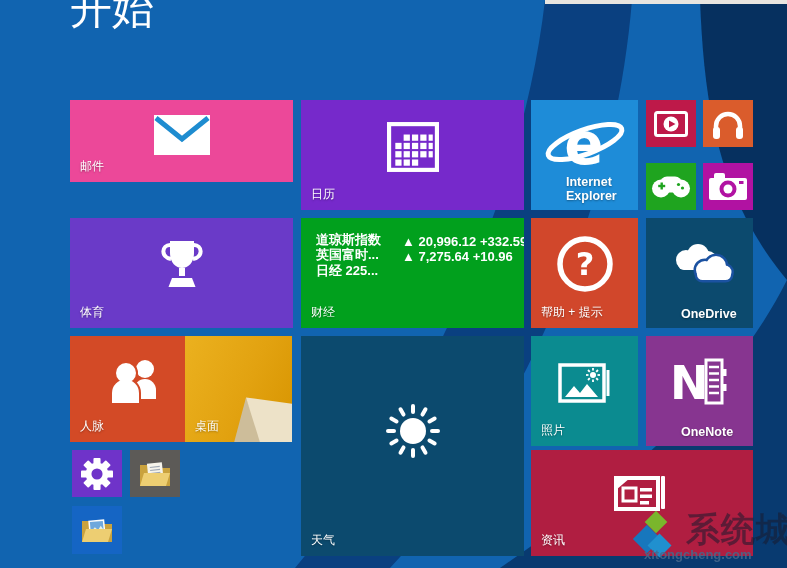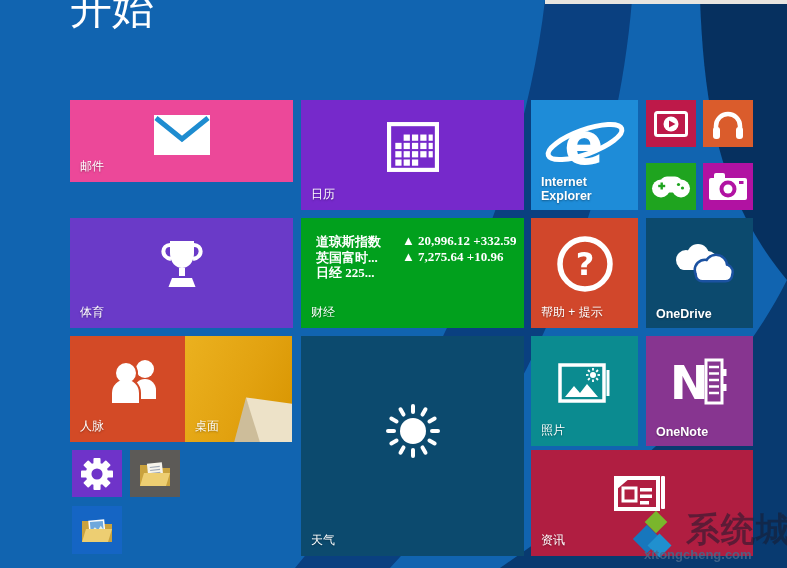--- a/index.html
+++ b/index.html
@@ -14,24 +14,24 @@
     color:#fff;font-size:42px;font-weight:300;line-height:1.1;
   }
   .tile{position:absolute;z-index:2;color:#fff;overflow:hidden;cursor:pointer;}
   .icon{position:absolute;left:50%;top:43%;transform:translate(-50%,-50%);}
   .icon svg{display:block;}
   .icon-c{top:50%;}
   .lbl{
     position:absolute;left:10px;bottom:7px;font-size:12px;color:#fff;
     text-shadow:0 1px 2px rgba(0,0,0,.35);white-space:nowrap;
   }
-  .lbl-en{font-weight:bold;font-size:12.5px;line-height:14px;white-space:normal;width:78px;}
+  .lbl-en{font-weight:bold;font-size:12.5px;line-height:14px;white-space:normal;width:78px;margin-left:25px;}
   
   .fin-rows{position:absolute;left:15px;top:15px;font-size:13px;font-weight:600;}
-  .finrow{display:flex;height:15.5px;align-items:flex-start;white-space:nowrap;font-family:Liberation Serif, serif;}
+  .finrow{display:flex;height:15.5px;align-items:flex-end;white-space:nowrap;}
   .fname{display:inline-block;width:86px;overflow:hidden;}
   .fquote{display:inline-block;}
   
   .desk-base{position:absolute;inset:0;background:linear-gradient(115deg,#EBB11F 0%,#E2A210 55%,#D79400 100%);}
   .desk-face-l{position:absolute;inset:0;background:#CDBD9A;clip-path:polygon(57% 58%,72% 100%,46% 100%);}
   .desk-face-r{position:absolute;inset:0;background:#EDE2C8;clip-path:polygon(57% 58%,100% 64%,100% 100%,70% 100%);}
   
   .wm{position:absolute;z-index:6;left:630px;top:505px;width:157px;height:63px;}
   .wm-d{position:absolute;transform:rotate(45deg);}
   .wm-title{

